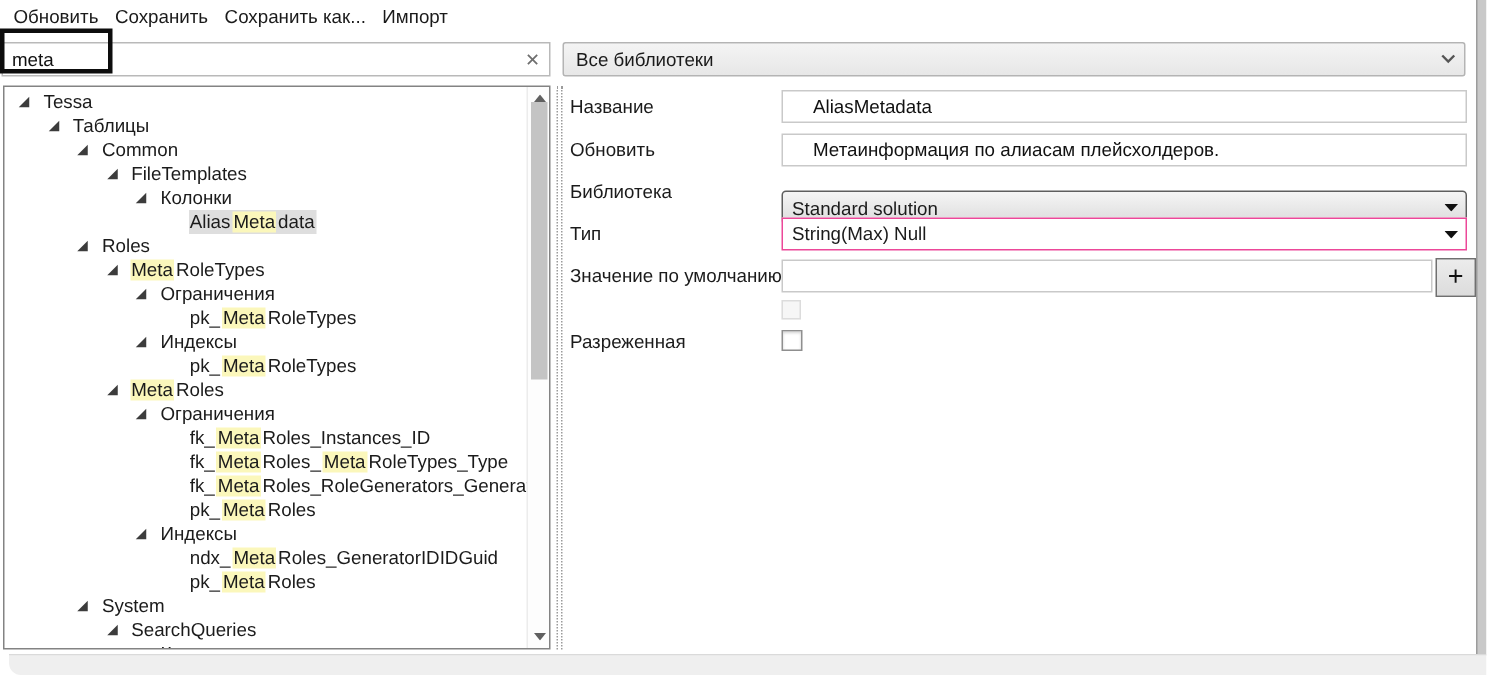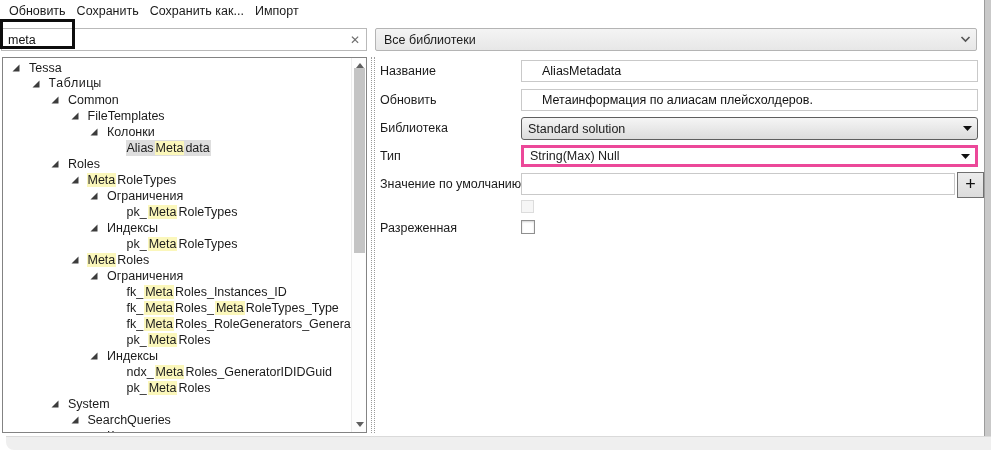--- a/index.html
+++ b/index.html
@@ -56,23 +56,23 @@
   .splitter { position: absolute; left: 371px; top: 57px; width: 4px; height: 376px;
               border-left: 1px dotted #9b9b9b; border-right: 1px dotted #9b9b9b; }
 
   
   .form-label { position: absolute; left: 380px; color: #1b1b1b; white-space: nowrap; }
   .tbox { position: absolute; left: 521px; width: 457px; height: 22px; border: 1px solid #c9c9c9;
           background: #fff; display: flex; align-items: center; padding: 0 20px; color: #111; }
   .combo { position: absolute; left: 521px; width: 457px; display: flex; align-items: center; }
   .combo .val { flex: 1; padding-left: 6px; }
   .combo .arr { width: 20px; display: flex; justify-content: center; align-items: center; }
-  .combo-lib { top: 117px; height: 23px; border: 1px solid #5e5e5e; border-radius: 3px;
+  .combo-lib { top: 127px; height: 23px; border: 1px solid #5e5e5e; border-radius: 3px;
                background: linear-gradient(#f5f5f5, #dcdcdc); }
-  .combo-type { top: 145px; height: 22px; border: 3px solid #ec4899; background: #fff; }
+  .combo-type { top: 145px; height: 22px; border: 1px solid #ec4899; background: #fff; }
   .add-btn { position: absolute; left: 957px; top: 172px; width: 27px; height: 26px;
              border: 1px solid #707070; background: linear-gradient(#ececec, #dcdcdc);
              font-size: 18px; line-height: 22px; text-align: center; color: #111; }
   .checkbox { position: absolute; left: 521px; }
   .cb-disabled { top: 200px; width: 13px; height: 13px; background: #f6f6f6; border: 1px solid #dcdcdc; }
   .cb-enabled  { top: 220px; width: 14px; height: 14px; background: #fff; border: 1px solid #8f8f8f;
                  box-shadow: inset 0 1px 2px rgba(0,0,0,0.18); }
 </style>
 </head>
 <body>
@@ -105,21 +105,21 @@
   <div class="tree-panel">
     <div class="tree-rows" id="tree-rows">
         <div class="trow" style="padding-left: 9px;">
           <span class="arrow">
             <svg width="8" height="8" viewBox="0 0 8 8">
               <polygon points="7.5,0.5 7.5,7.5 0.5,7.5" fill="#3c3c3c"></polygon>
             </svg>
           </span>
           <span class="tlbl"><span>Tessa</span></span>
         </div>
-        <div class="trow" style="padding-left: 28.5px; font-family: Liberation Mono, monospace;">
+        <div class="trow" style="padding-left: 28.5px;">
           <span class="arrow">
             <svg width="8" height="8" viewBox="0 0 8 8">
               <polygon points="7.5,0.5 7.5,7.5 0.5,7.5" fill="#3c3c3c"></polygon>
             </svg>
           </span>
           <span class="tlbl"><span>Таблицы</span></span>
         </div>
         <div class="trow" style="padding-left: 48px;">
           <span class="arrow">
             <svg width="8" height="8" viewBox="0 0 8 8">

